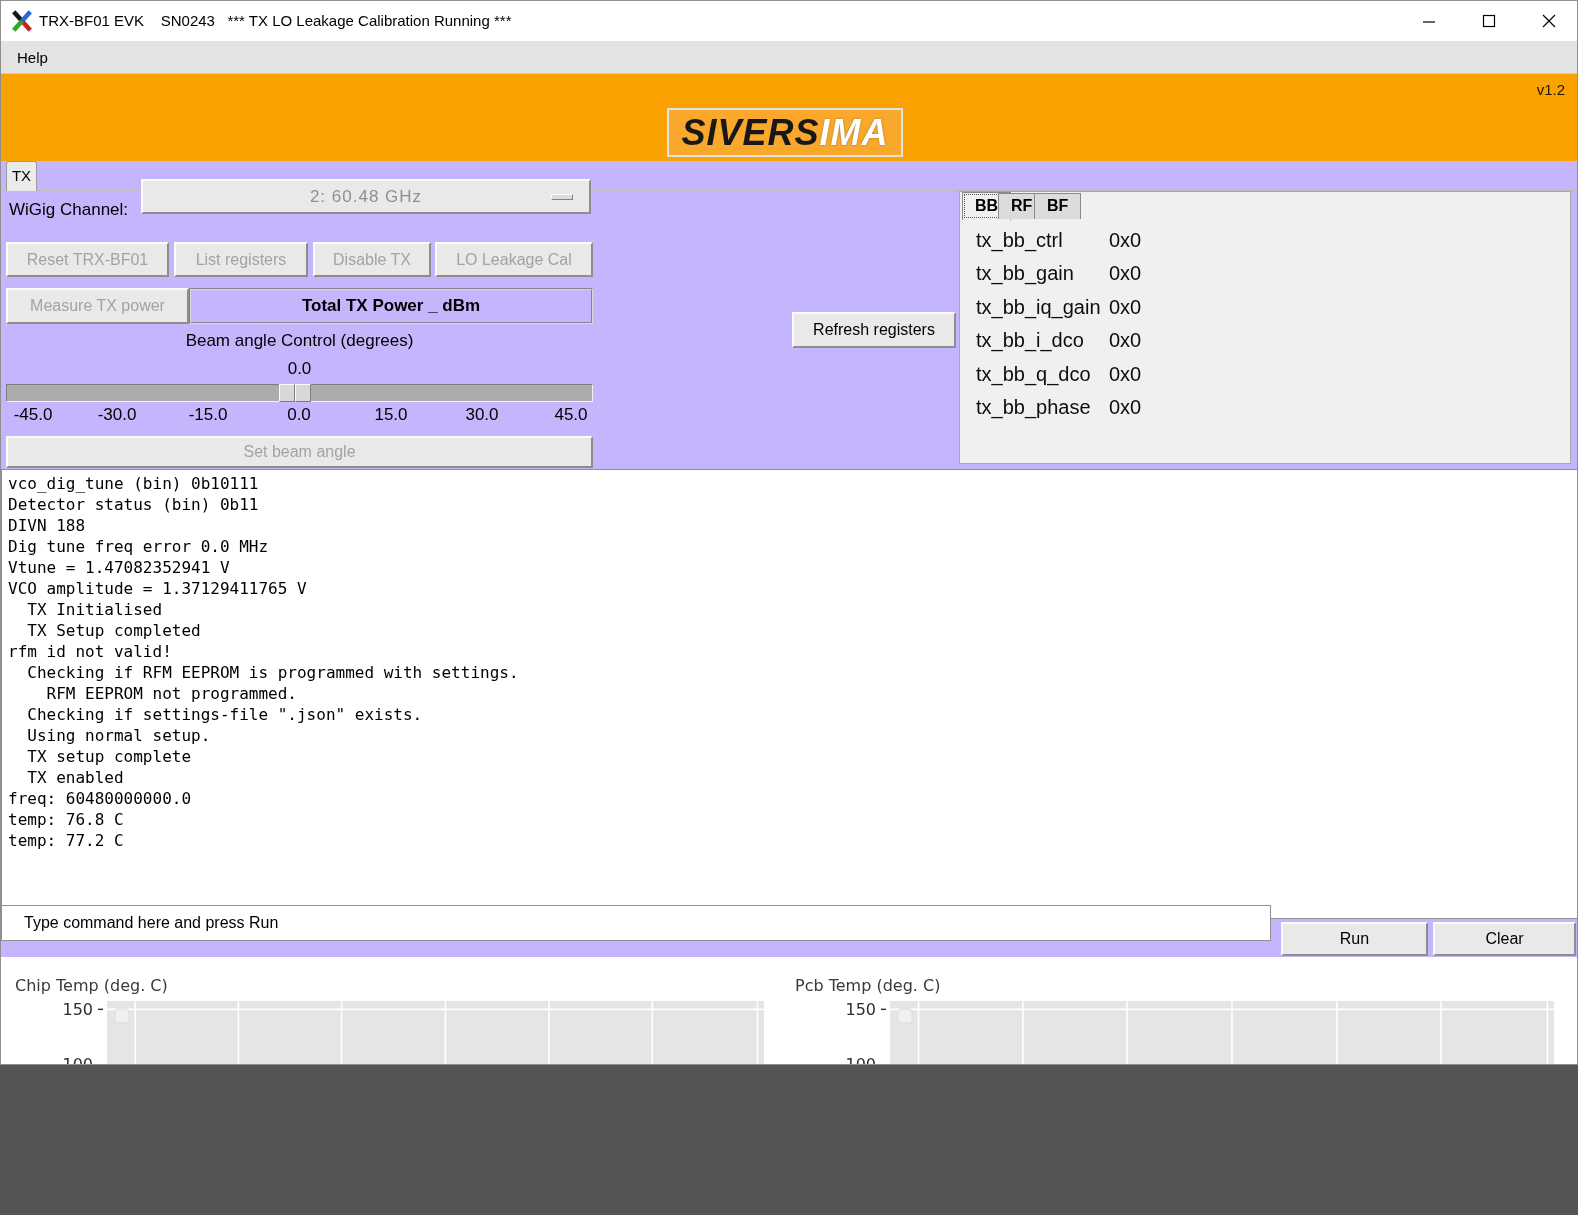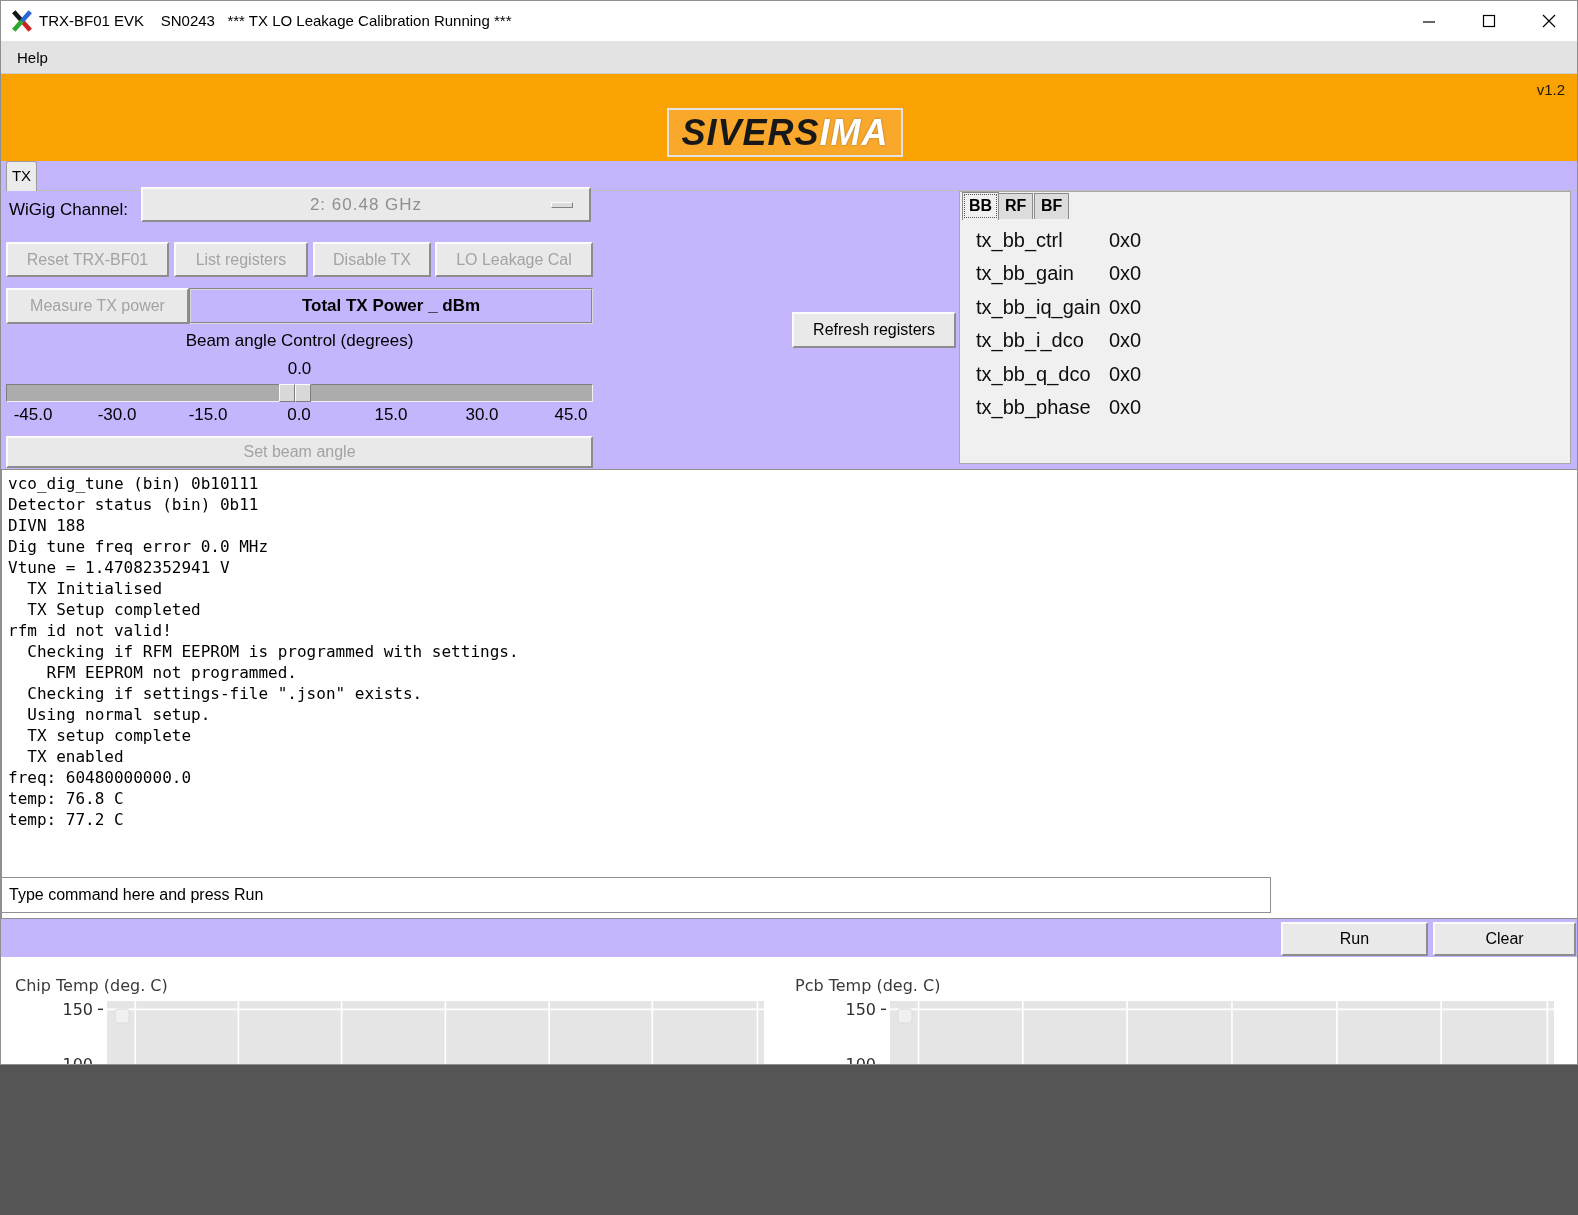--- a/index.html
+++ b/index.html
@@ -45,21 +45,21 @@
   
   .btn {
     background:#e9e9e9; border:2px solid; border-color:#fbfbfb #8d8d8d #8d8d8d #fbfbfb;
     display:flex; align-items:center; justify-content:center;
     font-size:16px; color:#000;
   }
   .btn.disabled { color:#a3a3a3; }
 
   .wigig-label { left:8px; top:199px; font-size:17px; color:#000; }
   .dropdown {
-    left:140px; top:186px; width:450px; height:35px;
+    left:140px; top:178px; width:450px; height:35px;
     background:#e9e9e9; border:2px solid; border-color:#fbfbfb #8d8d8d #8d8d8d #fbfbfb;
     display:flex; align-items:center; justify-content:center;
     font-size:17px; color:#8f8f8f; letter-spacing:1px;
   }
   .dropdown-dash {
     position:absolute; right:16px; top:13px; width:22px; height:6px;
     background:#dcdcdc; border:1px solid; border-color:#fafafa #828282 #828282 #fafafa;
   }
 
   .txpower-box {
@@ -76,21 +76,21 @@
   }
   .slider-handle { left:278px; top:383px; width:32px; height:18px; display:flex; }
   .slider-handle div {
     flex:1; background:#d8d8d8; border:1px solid; border-color:#fafafa #7d7d7d #7d7d7d #fafafa;
   }
   .beam-tick { top:404px; width:90px; text-align:center; font-size:17px; color:#000; }
 
   
   .reg-panel { left:958px; top:190px; width:612px; height:273px; background:#f0f0f0; border:1px solid #a8a8a8; }
   .reg-tab {
-    top:192px; height:26px; padding:0 6px; background:#dcdcdc;
+    top:192px; height:26px; padding:0 12px; background:#dcdcdc;
     border:1px solid #8a8a8a; border-bottom:none;
     font-size:16px; font-weight:600; color:#000; line-height:24px; z-index:3;
   }
   .reg-tab.active {
     top:191px; height:28px; background:#f0f0f0; line-height:26px;
     outline:1px dotted #555; outline-offset:-3px;
   }
   .reg-row { left:975px; display:flex; font-size:20px; color:#0d0d0d; }
   .reg-row .reg-name { width:133px; }
 
@@ -99,23 +99,23 @@
     left:0; top:468px; width:1578px; height:450px; background:#ffffff;
     border:1px solid #8f8f8f; padding:3px 6px; overflow:hidden;
   }
   .console div {
     font-family:"DejaVu Sans Mono","Liberation Mono",monospace;
     font-size:16px; line-height:21px; color:#000; white-space:pre;
   }
 
   
   .cmd-input {
-    left:0; top:876px; width:1270px; height:36px; background:#fff;
+    left:0; top:904px; width:1270px; height:36px; background:#fff;
     border:1px solid #8f8f8f; font-size:16px; color:#000;
-    line-height:34px; padding-left:7px;
+    line-height:34px; padding-left:22px;
   }
   .run-btn   { left:1280px; top:921px; width:147px; height:34px; }
   .clear-btn { left:1432px; top:921px; width:143px; height:34px; }
 
   
   .charts-bg { left:0; top:956px; width:1578px; height:251px; background:#ffffff; }
   .chart { top:962px; height:245px; }
   .chart-chip { left:0; width:790px; }
   .chart-pcb  { left:780px; width:798px; }
 
@@ -227,20 +227,21 @@
     <span class="reg-name">tx_bb_phase</span>
     <span>0x0</span>
   </div>
 
   <div class="abs console">
     <div>vco_dig_tune (bin) 0b10111</div>
     <div>Detector status (bin) 0b11</div>
     <div>DIVN 188</div>
     <div>Dig tune freq error 0.0 MHz</div>
     <div>Vtune = 1.47082352941 V</div>
+    <div>VCO amplitude = 1.37129411765 V</div>
     <div>  TX Initialised</div>
     <div>  TX Setup completed</div>
     <div>rfm id not valid!</div>
     <div>  Checking if RFM EEPROM is programmed with settings.</div>
     <div>    RFM EEPROM not programmed.</div>
     <div>  Checking if settings-file ".json" exists.</div>
     <div>  Using normal setup.</div>
     <div>  TX setup complete</div>
     <div>  TX enabled</div>
     <div>freq: 60480000000.0</div>

